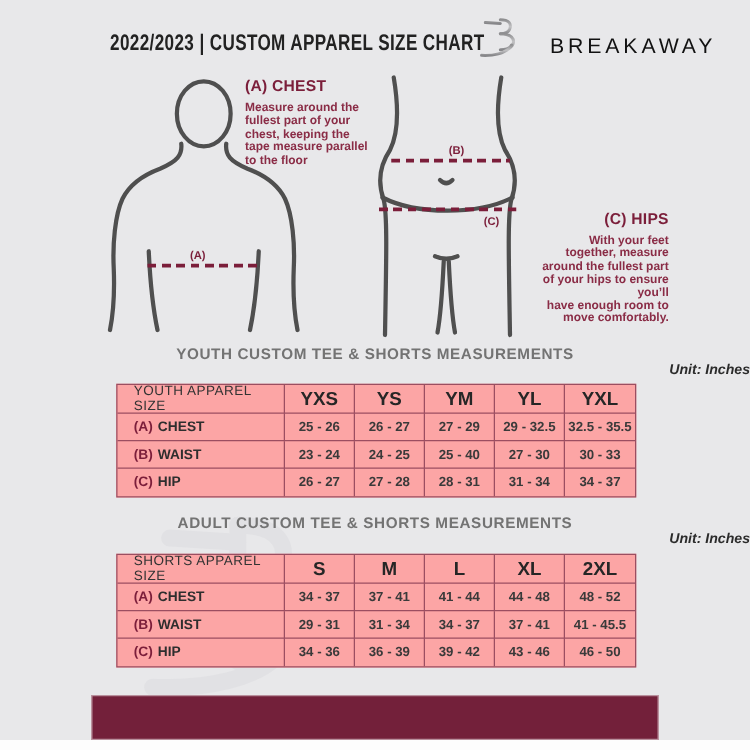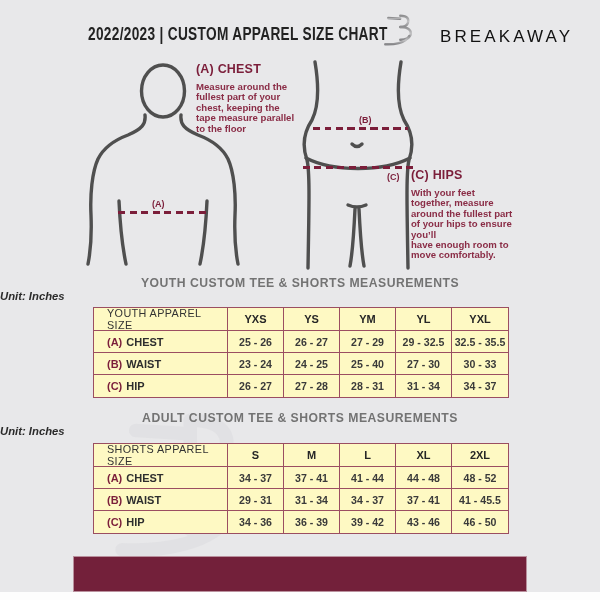--- a/index.html
+++ b/index.html
@@ -33,34 +33,34 @@
 
   
   .guide{position:absolute;}
   .guide h3{font-size:12.5px;font-weight:800;letter-spacing:.2px;color:var(--maroon);}
   .guide p{margin-top:6px;font-size:9.6px;line-height:10.4px;font-weight:600;
     color:var(--body-maroon);white-space:pre-line;}
 
   
   .sec-title{position:absolute;left:0;width:600px;text-align:center;
     font-size:12.2px;font-weight:800;letter-spacing:.5px;color:#737373;}
-  .sec-unit{position:absolute;left:0;width:600px;text-align:left;
+  .sec-unit{position:absolute;left:0;width:600px;text-align:right;
     font-size:11.3px;font-style:italic;font-weight:700;color:#2b2b2b;}
 
   
   .tbl{position:absolute;left:93px;width:416px;display:grid;
     grid-template-columns:134px repeat(5,1fr);
     grid-template-rows:23px 22px 22px 22px;
-    border:1.5px solid var(--tb);background:#fef9c3;}
+    border:1.5px solid var(--tb);background:#fca5a5;}
   .tbl>div{border-right:1.5px solid var(--tb);border-bottom:1.5px solid var(--tb);
     display:flex;align-items:center;justify-content:center;
     font-size:10.6px;font-weight:600;color:#3a3a3a;}
   .tbl>div:nth-child(6n){border-right:none;}
   .tbl>div:nth-child(n+19){border-bottom:none;}
-  .tbl .hdr{font-weight:800;font-size:11px;color:var(--ink);}
+  .tbl .hdr{font-weight:800;font-size:15px;color:var(--ink);}
   .tbl .hdr0{justify-content:flex-start;padding-left:13px;font-weight:400;
     font-size:10.8px;letter-spacing:.4px;color:#333;}
   .tbl .lblc{justify-content:flex-start;padding-left:13px;
     font-size:11px;font-weight:700;color:#2e2e2e;}
   .tbl .pfx{color:var(--maroon);font-weight:800;margin-right:4px;}
 
   
   .watermark{position:absolute;left:85px;top:410px;width:190px;height:150px;opacity:.55;}
   .watermark path{fill:none;stroke:#dddde0;stroke-width:4;stroke-linecap:round;}
   .footer-bar{position:absolute;left:73px;top:556px;width:454px;height:36px;
@@ -116,21 +116,21 @@
   <div class="dash-label" style="left:387px;top:172px;">(C)</div>
 
   <div class="guide" style="left:196px;top:62px;width:132px;">
     <h3>(A) CHEST</h3>
     <p>Measure around the
 fullest part of your
 chest, keeping the
 tape measure parallel
 to the floor</p>
   </div>
-  <div class="guide" style="left:411px;top:168px;width:136px;">
+  <div class="guide" style="left:399px;top:168px;width:136px;text-align:right;">
     <h3>(C) HIPS</h3>
     <p>With your feet
 together, measure
 around the fullest part
 of your hips to ensure
 you’ll
 have enough room to
 move comfortably.</p>
   </div>
 

